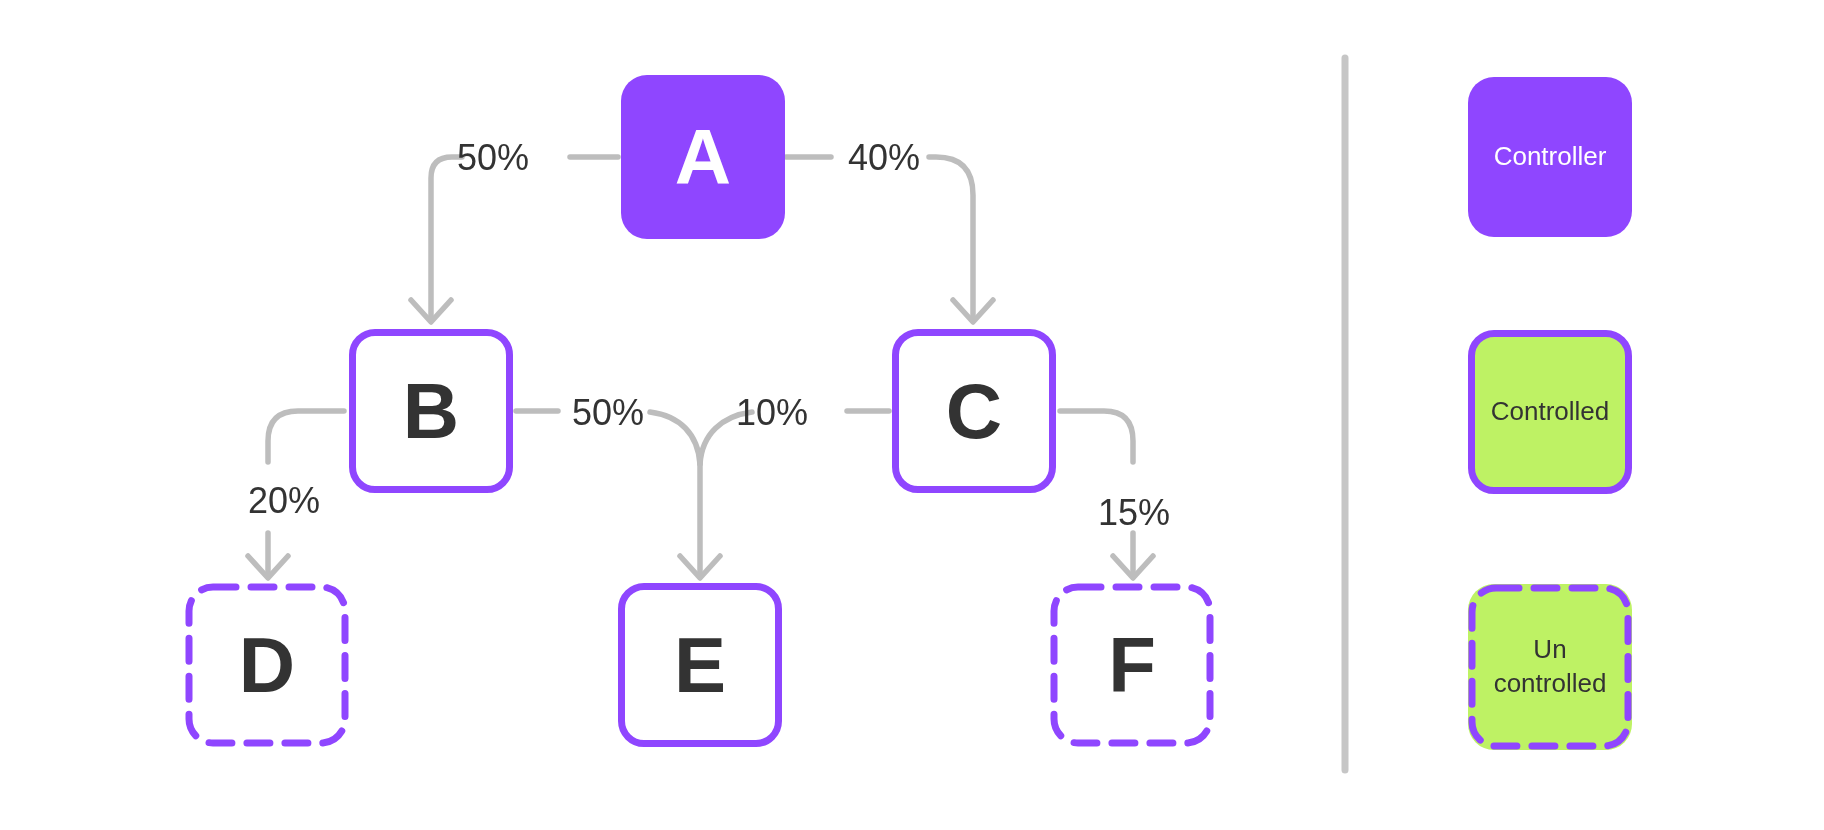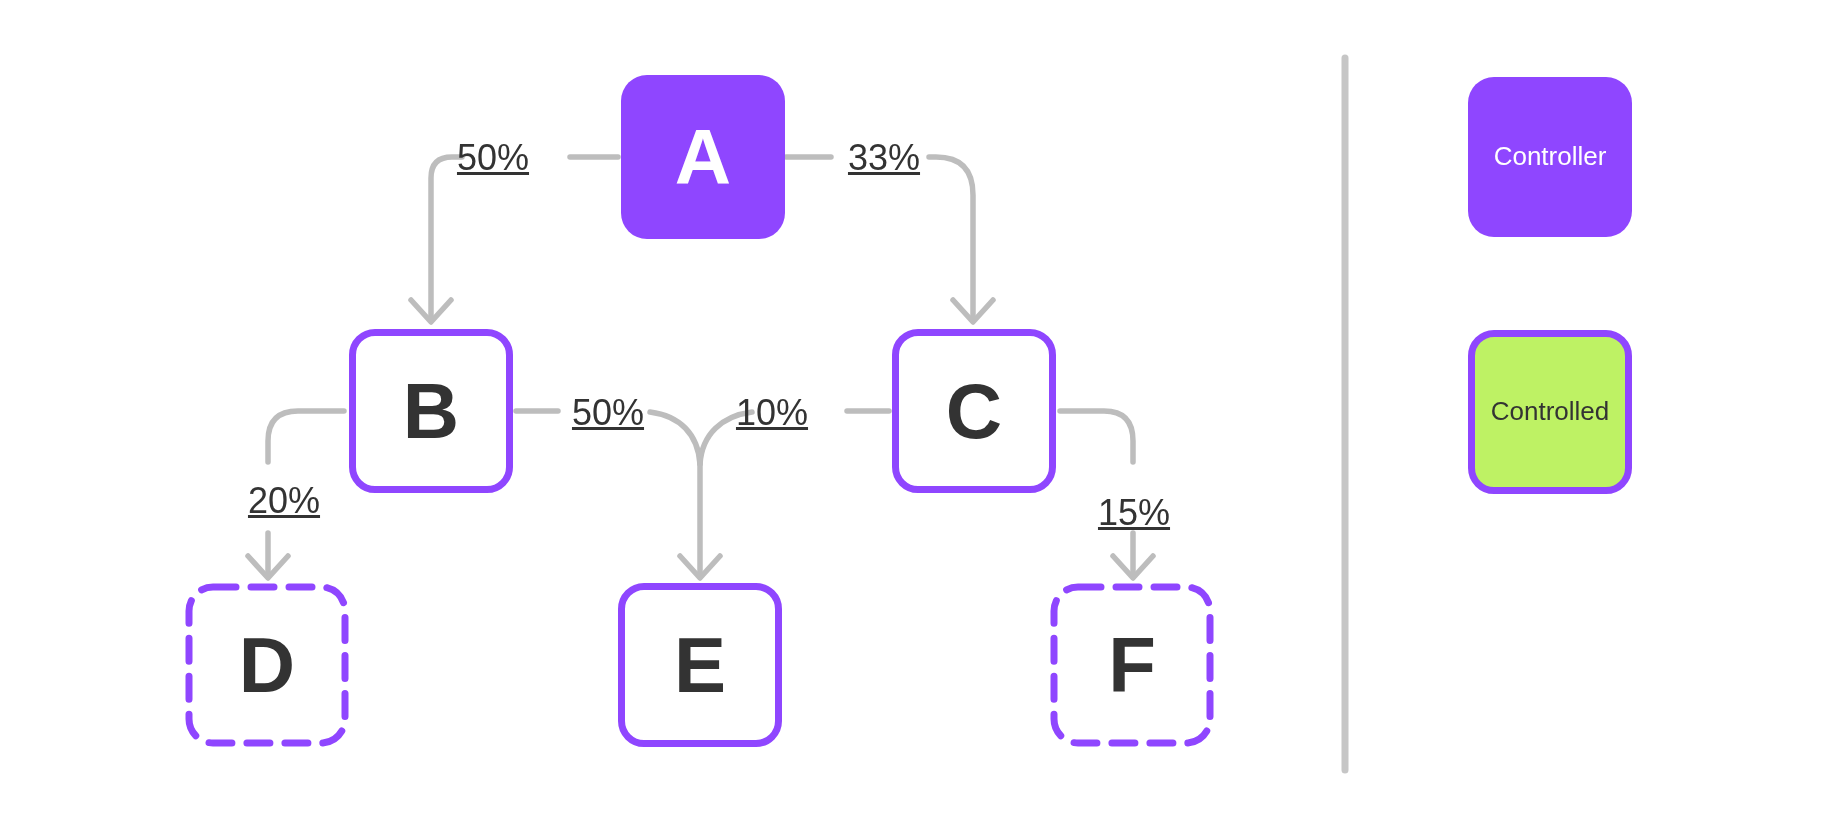--- a/index.html
+++ b/index.html
@@ -50,21 +50,20 @@
     line-height:1;
   }
   .node.controller .node-letter{color:#ffffff;}
   .edge-label{
     position:absolute;
     transform:translate(-50%,-50%);
     font-size:36px;
     font-weight:500;
     color:#333333;
     white-space:nowrap;
-    text-decoration:underline;
   }
   .legend-box{
     position:absolute;
     width:164px;
     box-sizing:border-box;
     border-radius:26px;
     display:flex;align-items:center;justify-content:center;
     background:#bef264;
   }
   .legend-box.controller{background:#8F46FF;}
@@ -153,28 +152,37 @@
   </div>
 
   <div class="node uncontrolled" style="left:1050px;top:583px;">
     <svg class="dash-border" viewBox="0 0 164 164" aria-hidden="true">
       <rect x="4" y="4" width="156" height="156" rx="24"></rect>
     </svg>
     <span class="node-letter">F</span>
   </div>
 
   <div class="edge-label" style="left:493px;top:158px;">50%</div>
-  <div class="edge-label" style="left:884px;top:158px;">33%</div>
+  <div class="edge-label" style="left:884px;top:158px;">40%</div>
   <div class="edge-label" style="left:284px;top:501px;">20%</div>
   <div class="edge-label" style="left:608px;top:413px;">50%</div>
   <div class="edge-label" style="left:772px;top:413px;">10%</div>
   <div class="edge-label" style="left:1134px;top:501px;margin-top:12px;">15%</div>
 
   <div class="legend-box controller" style="left:1468px;top:77px;height:160px;">
     <span class="legend-text">Controller</span>
   </div>
 
   <div class="legend-box controlled" style="left:1468px;top:330px;height:164px;">
     <span class="legend-text">Controlled</span>
   </div>
 
+  <div class="legend-box uncontrolled" style="left:1468px;top:584px;height:166px;">
+    <svg class="dash-border" viewBox="0 0 164 166" aria-hidden="true">
+      <rect x="4" y="4" width="156" height="158" rx="24"></rect>
+    </svg>
+    <span class="legend-text two-line">
+      <span>Un</span>
+      <span>controlled</span>
+    </span>
+  </div>
 
 </div>
 
 </body></html>

